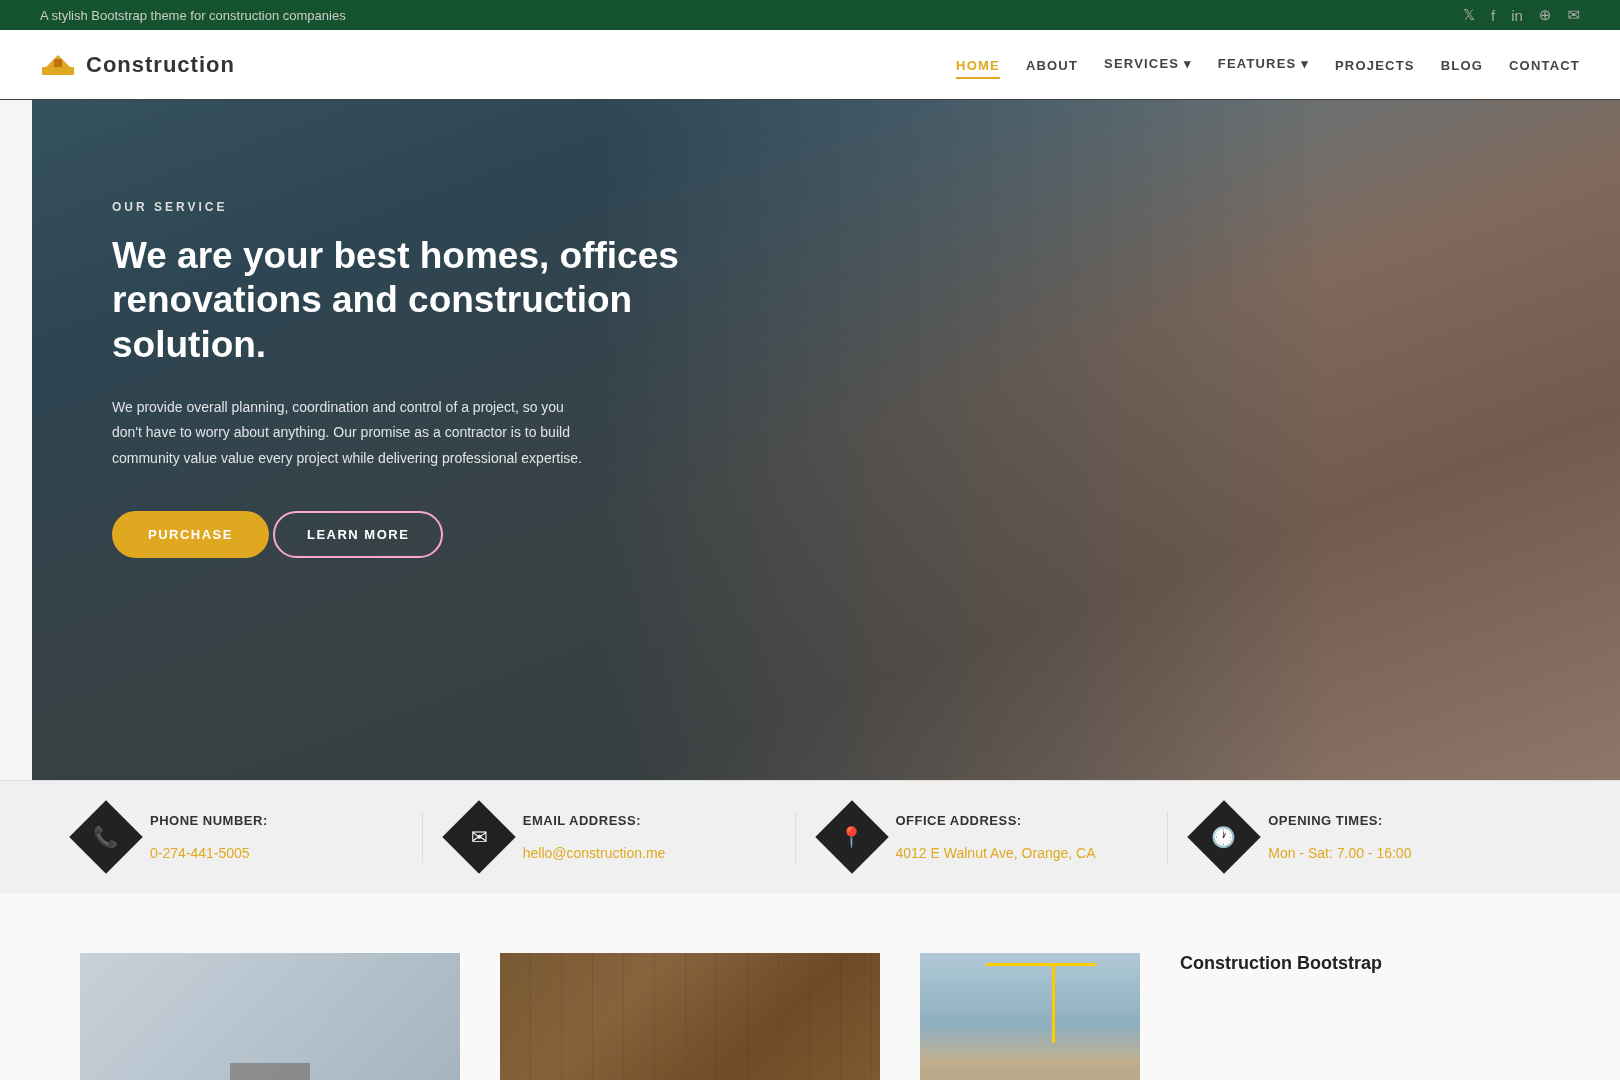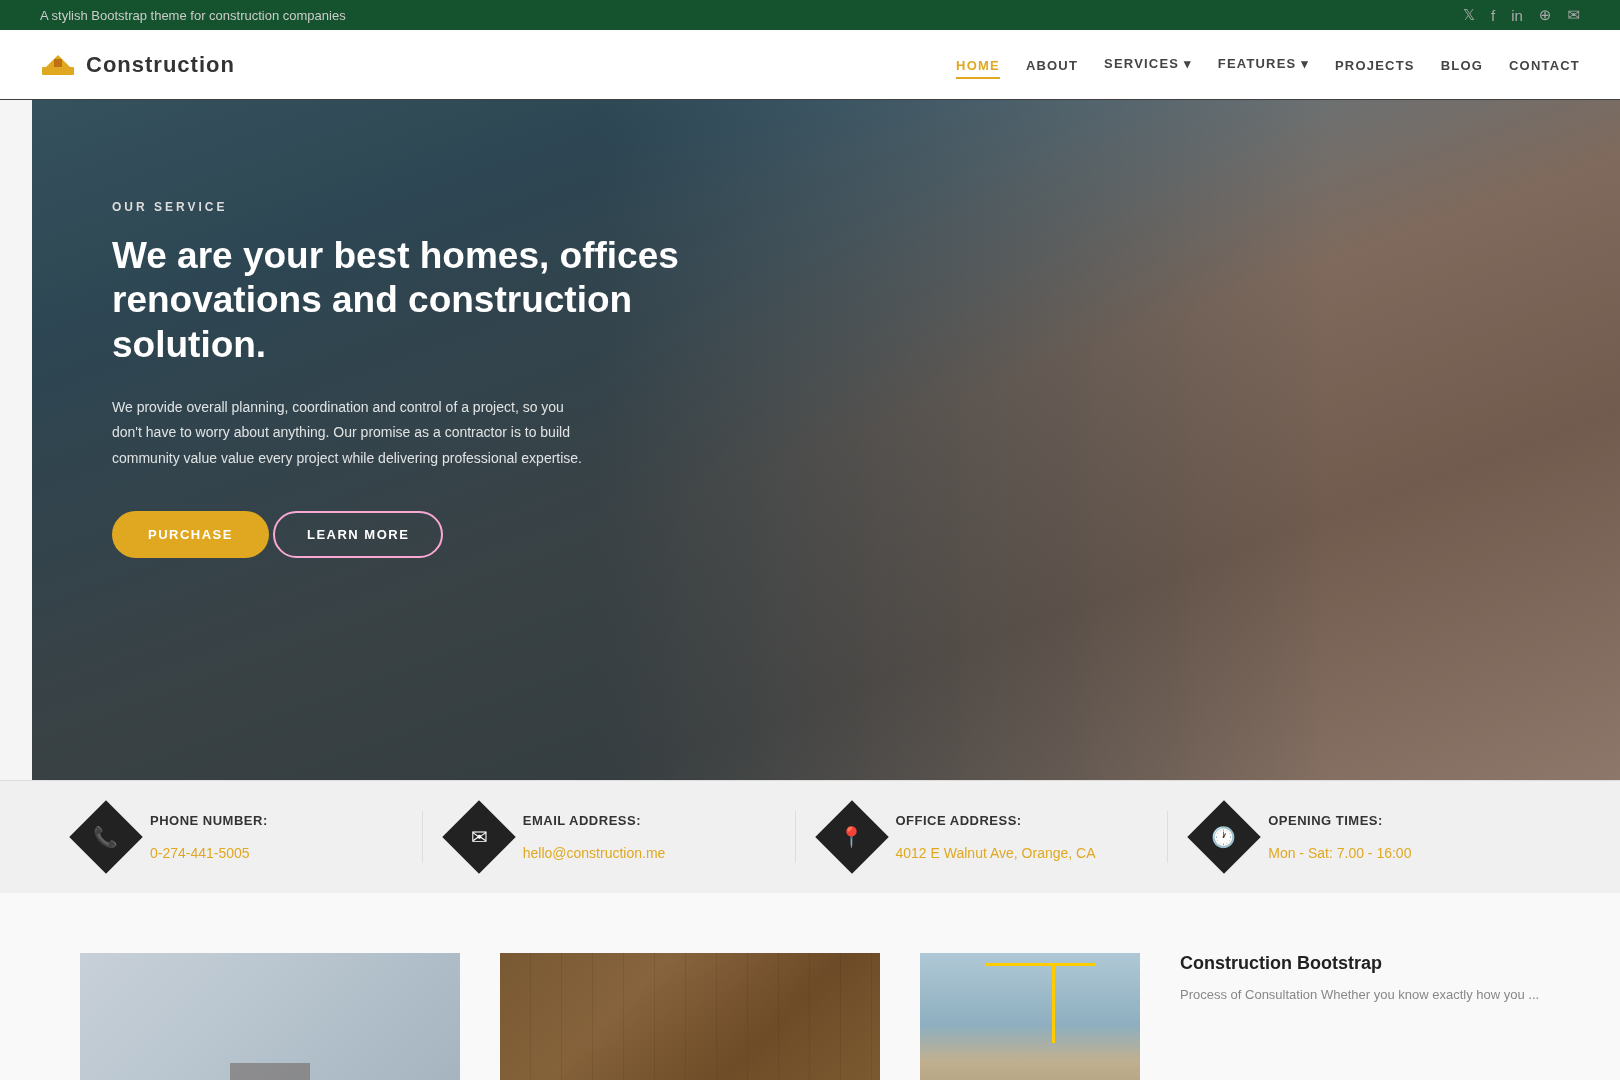--- a/index.html
+++ b/index.html
@@ -455,16 +455,15 @@
   </div>
   <div class="content-image-mid">
     <div class="img-mid-overlay"></div>
   </div>
   <div class="content-flex">
     <div class="content-image-right">
       <div class="crane-image"></div>
     </div>
     <div class="content-right-block">
       <h3>Construction Bootstrap</h3>
-      <p>Process of Consultation Whether you know exactly how you ...</p>
     </div>
   </div>
 </div>
 
 </body></html>

